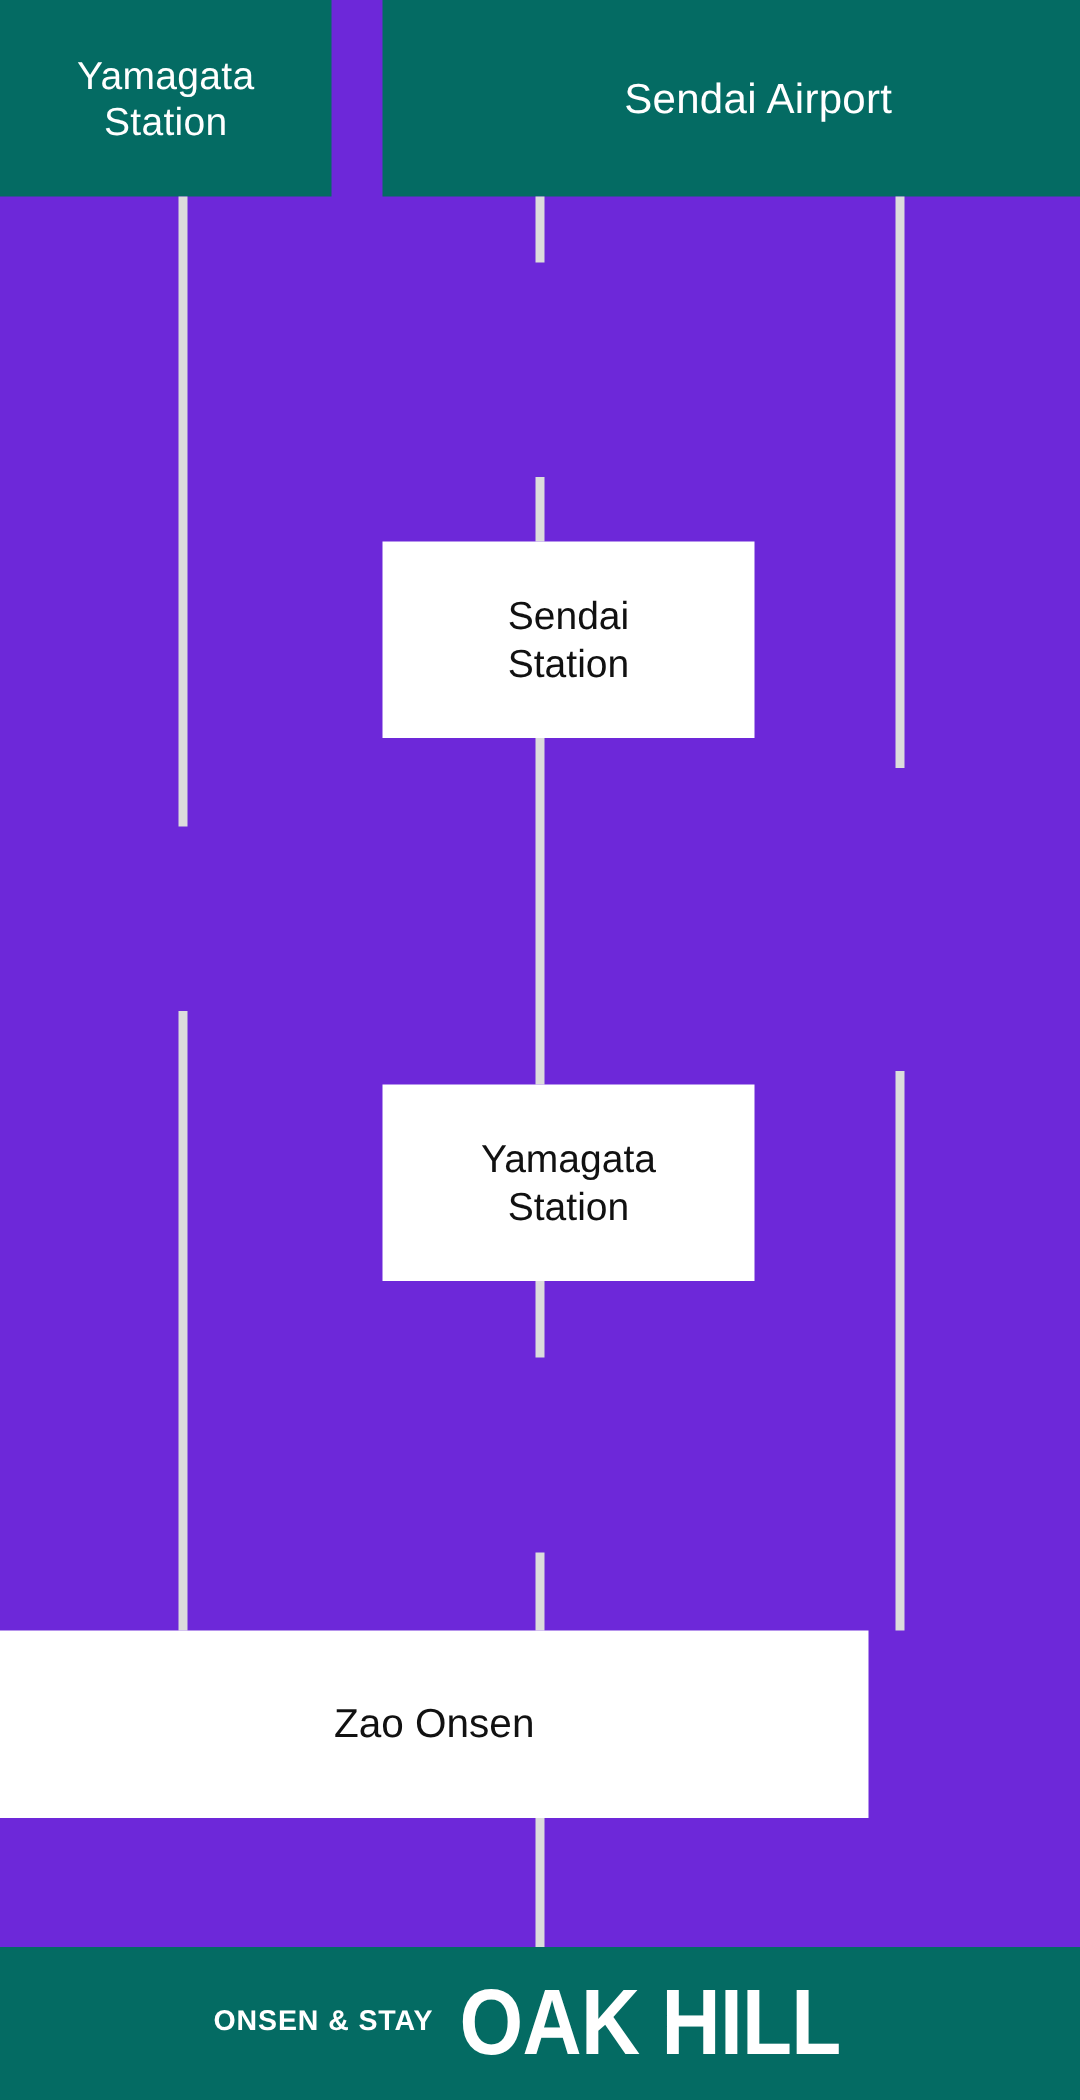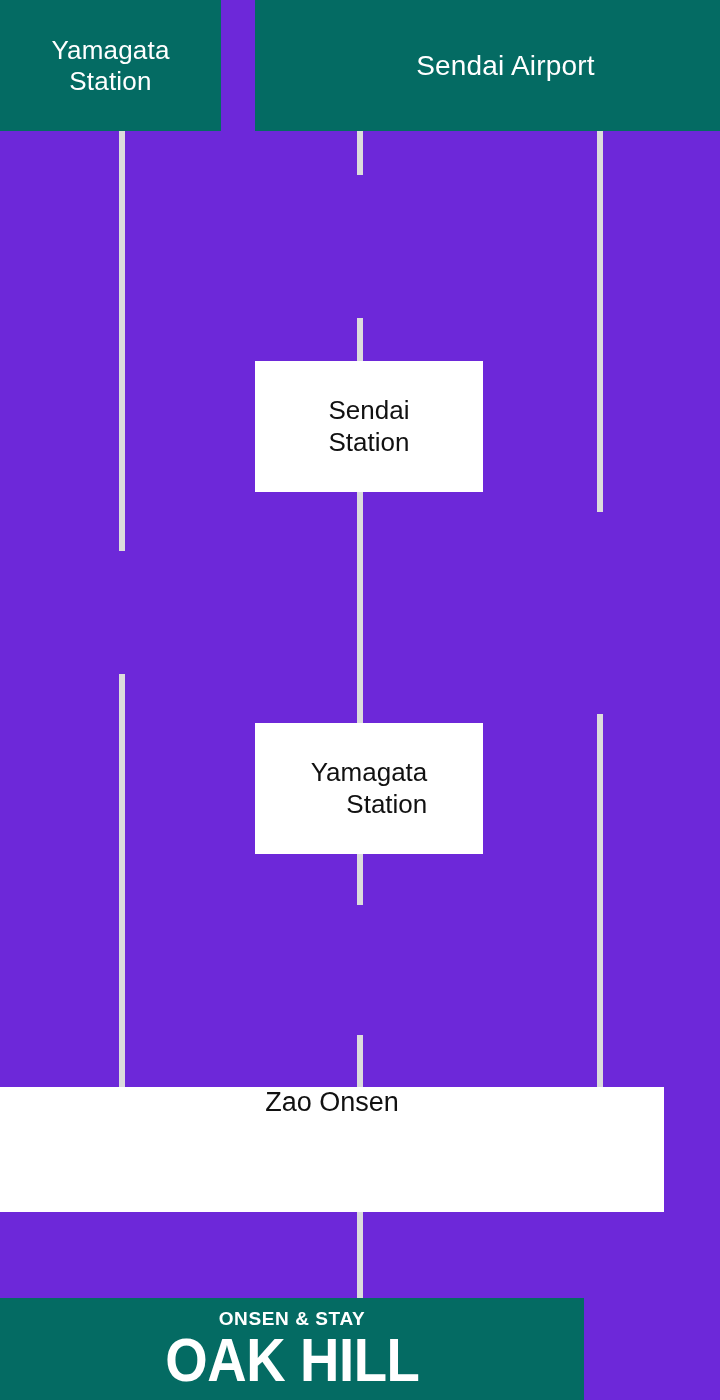--- a/index.html
+++ b/index.html
@@ -50,67 +50,67 @@
   .route-line {
     position: absolute;
     width: 6px;
     background: #dcdcdc;
   }
 
   
   .station-box {
     position: absolute;
     left: 255px;
-    width: 228px;
+    width: 248px;
     background: #ffffff;
     color: #111111;
     display: flex;
     align-items: center;
     justify-content: center;
-    text-align: right;
+    text-align: center;
     line-height: 1.22;
     font-size: 26px;
     font-weight: 400;
     z-index: 3;
   }
   #station-sendai {
     top: 361px;
     height: 131px;
   }
   #station-yamagata {
     top: 723px;
     height: 131px;
   }
 
   
   #destination-band {
     position: absolute;
     left: 0;
     top: 1087px;
-    width: 664px;
+    width: 579px;
     height: 125px;
     background: #ffffff;
     color: #111111;
     display: flex;
+    align-items: center;
     justify-content: center;
     font-size: 27px;
     z-index: 4;
   }
 
   
   #footer-brand {
     position: absolute;
     left: 0;
     top: 1298px;
-    width: 584px;
+    width: 720px;
     height: 102px;
     background: #046B63;
     color: #ffffff;
     display: flex;
-    flex-direction: column;
     align-items: center;
     justify-content: center;
     z-index: 4;
   }
   #brand-tagline {
     font-size: 19px;
     font-weight: 700;
     letter-spacing: 0.6px;
     line-height: 1;
     margin-bottom: 3px;

